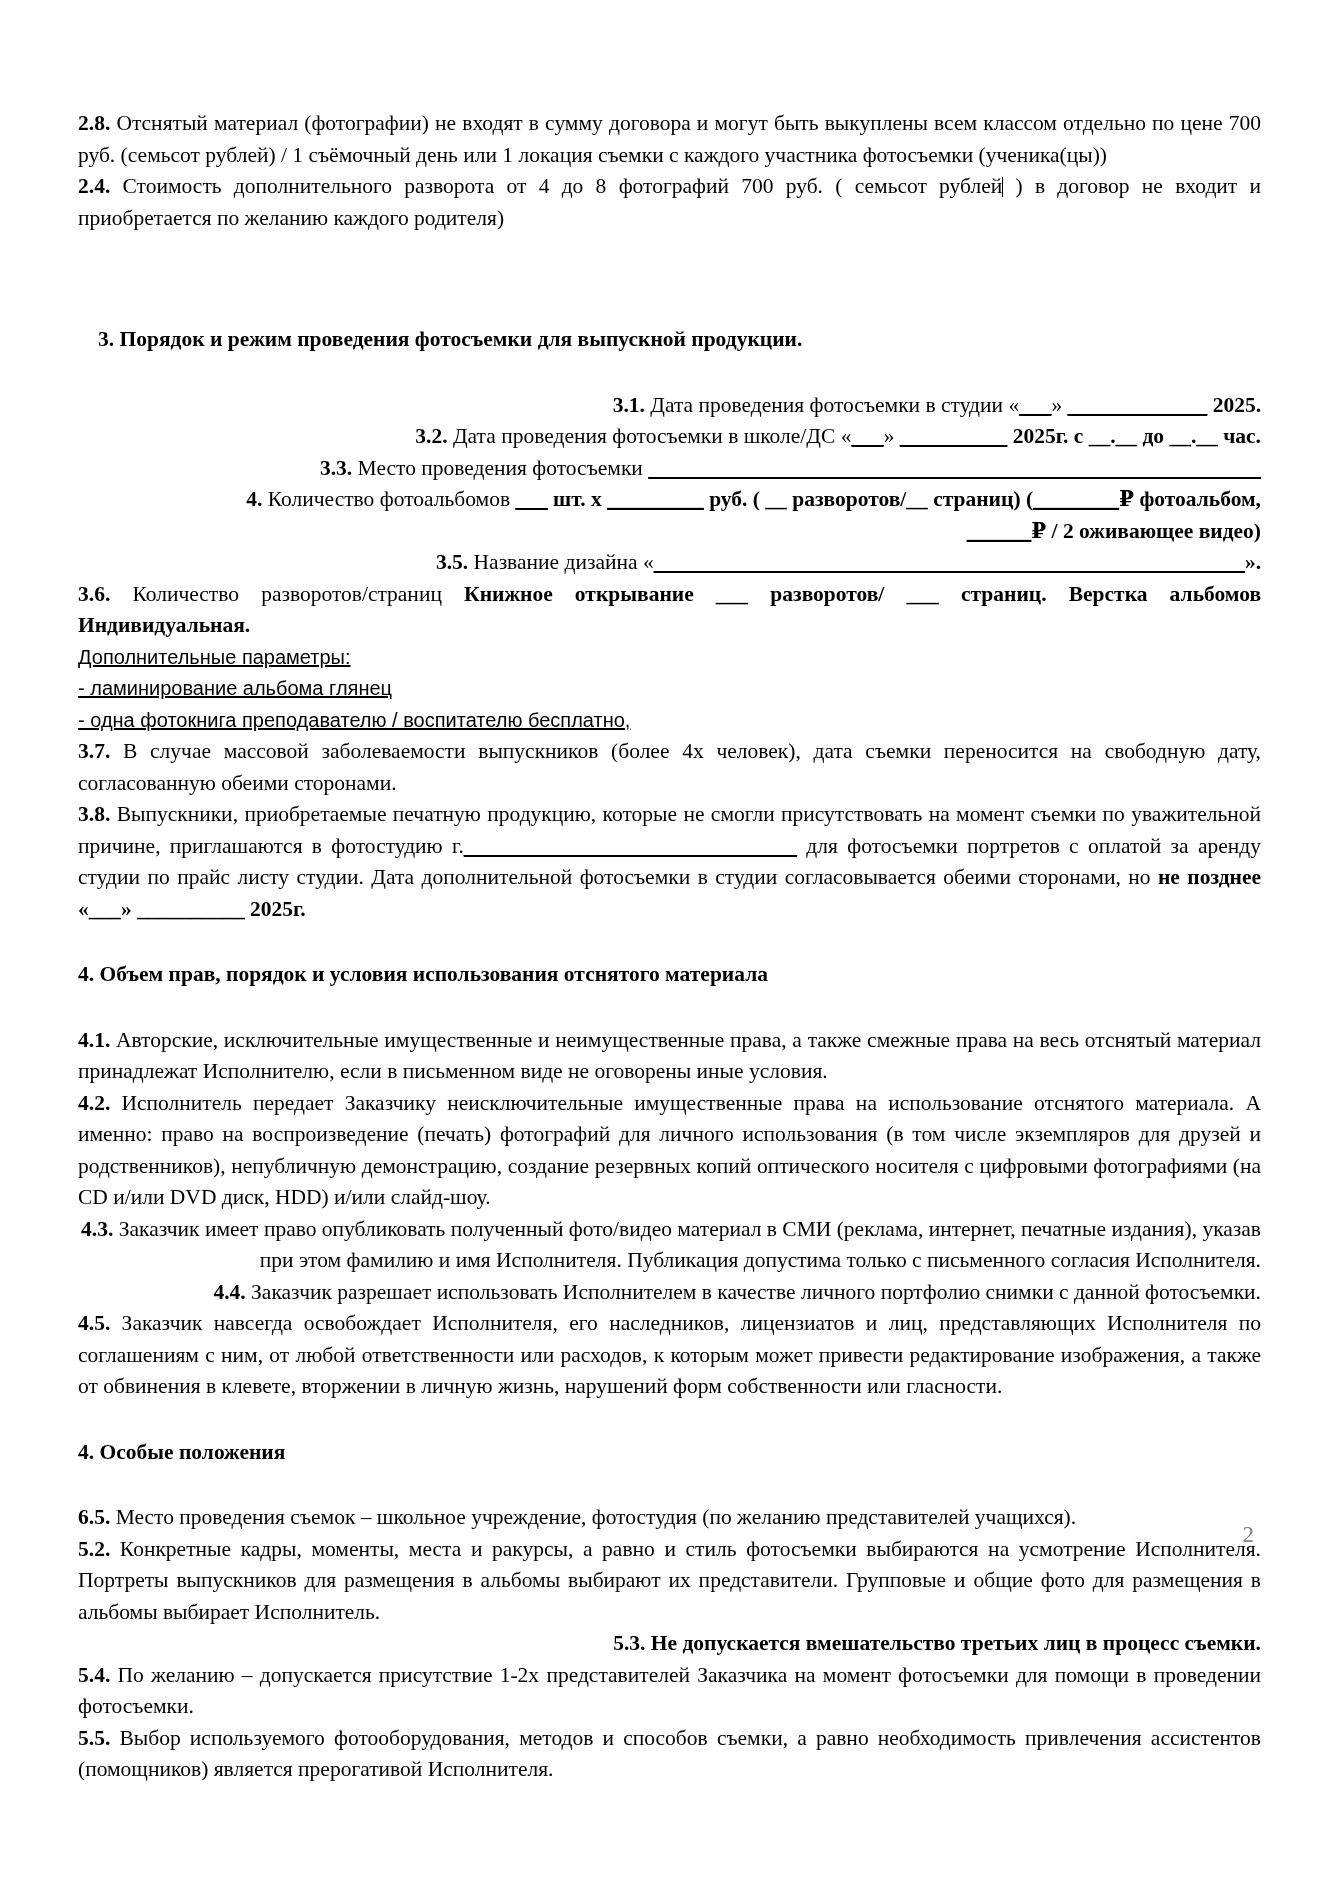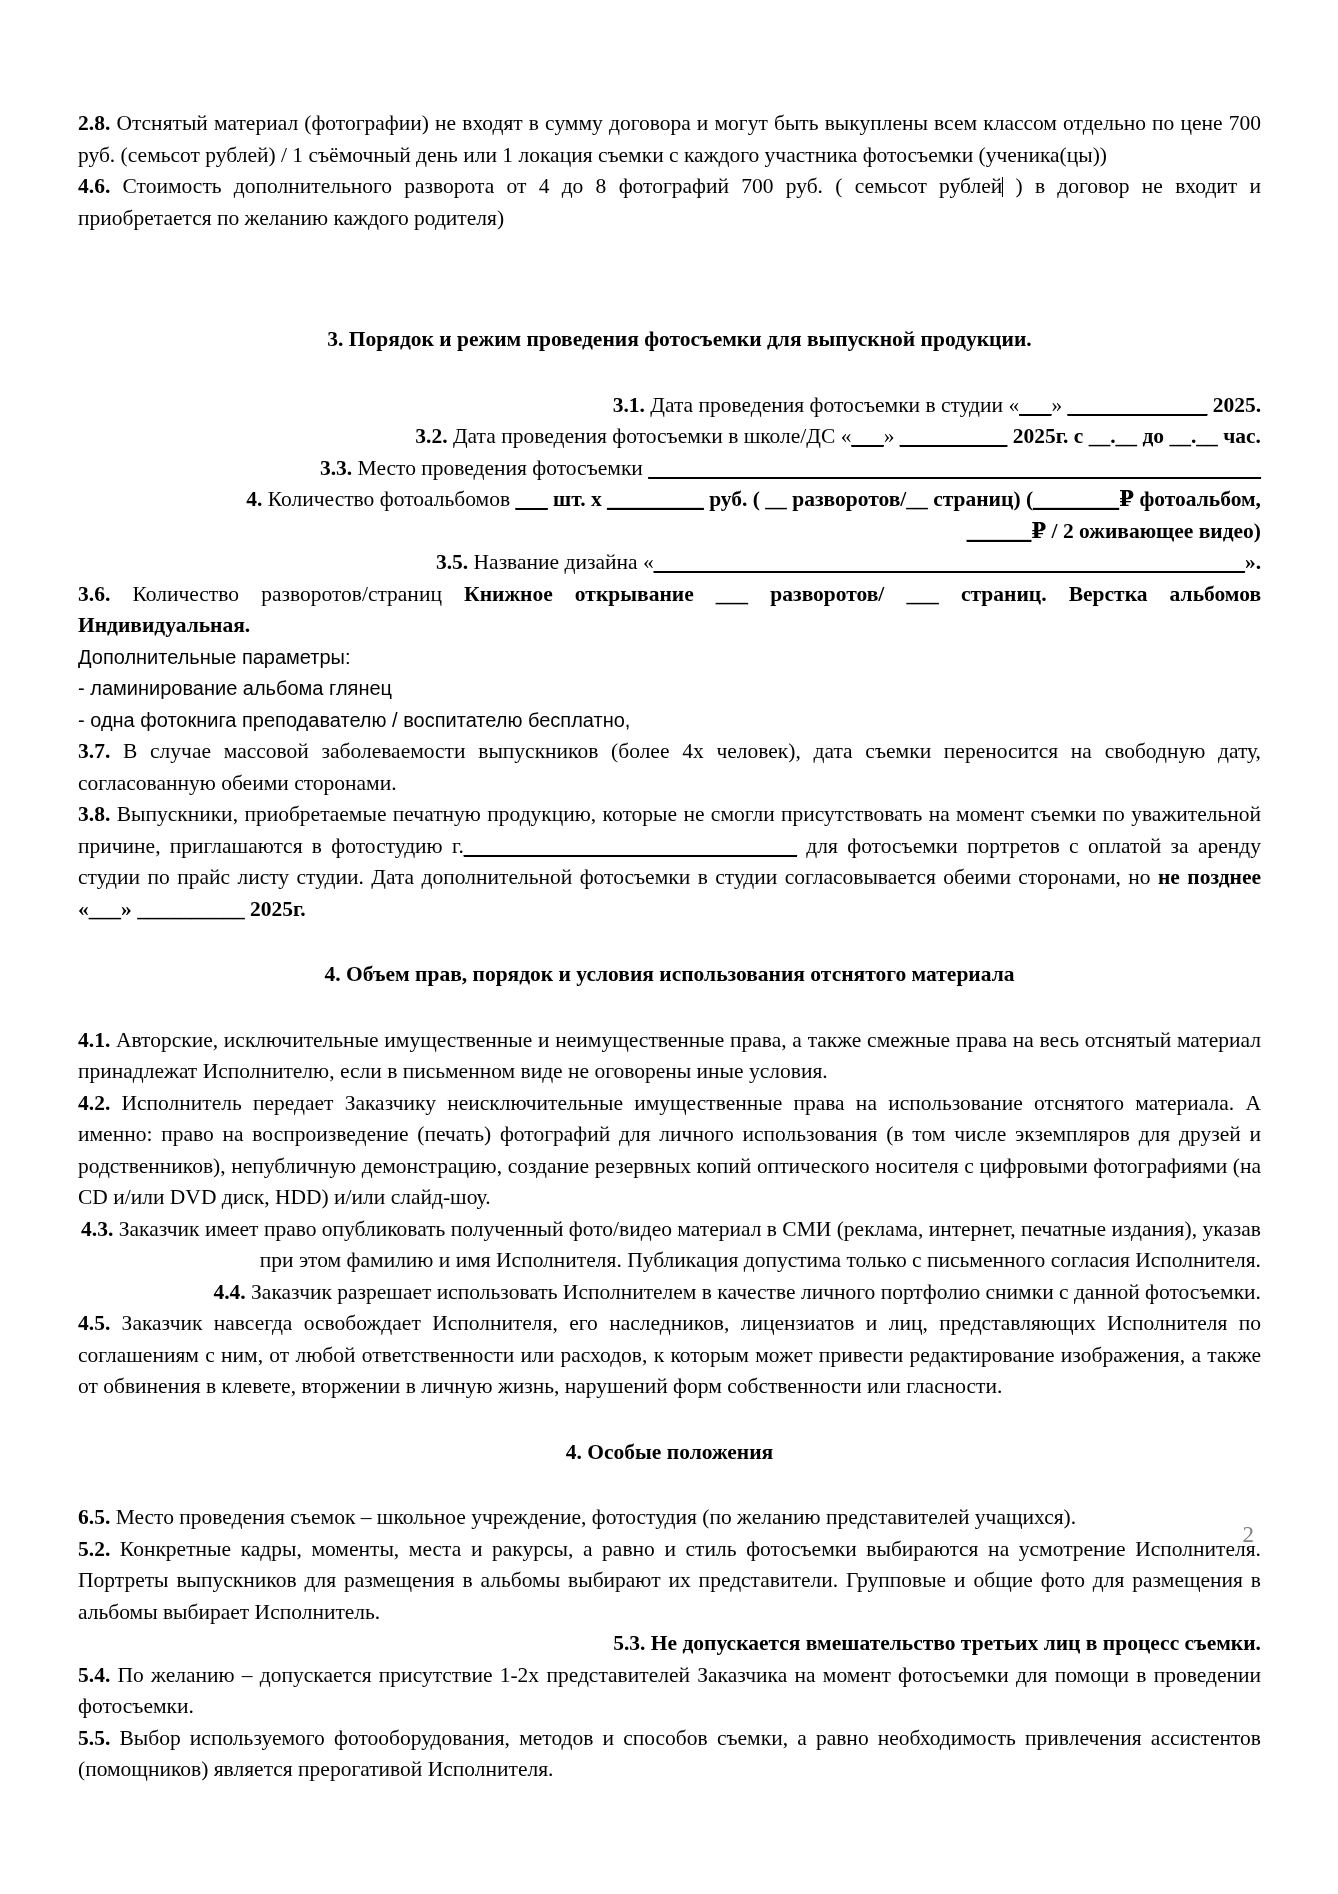--- a/index.html
+++ b/index.html
@@ -38,26 +38,27 @@
   .just { text-align: justify; }
   .left { text-align: right; }
   .b { font-weight: bold; }
   .gap-lg { height: 56px; }
   .gap-md { height: 34px; }
   .sans {
     font-family: "Liberation Sans", "DejaVu Sans", sans-serif;
     font-size: 20px;
     line-height: 31.5px;
     text-align: left;
+    text-decoration: underline;
   }
   .heading {
     font-weight: bold;
     font-size: 21.5px;
     line-height: 31.5px;
-    text-align: center;
+    text-align: left;
   }
   .heading-indent { padding-left: 20px; }
   .page-num {
     position: absolute;
     right: 84px;
     bottom: 82px;
     font-size: 23px;
     color: #808080;
     font-family: "Liberation Serif", "DejaVu Serif", serif;
   }
@@ -73,21 +74,21 @@
   }
 </style>
 </head>
 <body>
 
 <div class="page">
   <div class="content">
 
     <p class="just"><span class="b">2.8.</span><span> Отснятый материал (фотографии) не входят в сумму договора и могут быть выкуплены всем классом отдельно по цене 700 руб. (семьсот рублей) / 1 съёмочный день или 1 локация съемки с каждого участника фотосъемки (ученика(цы))</span></p>
 
-    <p class="just"><span class="b">4.6.</span><span> Стоимость дополнительного разворота от 4 до 8 фотографий 700 руб. ( семьсот рублей</span><span class="cursor"></span><span> ) в договор не входит и приобретается по желанию каждого родителя)</span></p>
+    <p class="just"><span class="b">2.4.</span><span> Стоимость дополнительного разворота от 4 до 8 фотографий 700 руб. ( семьсот рублей</span><span class="cursor"></span><span> ) в договор не входит и приобретается по желанию каждого родителя)</span></p>
 
     <div class="gap-lg"></div>
     <div class="gap-md"></div>
 
     <p class="heading heading-indent">3.  Порядок и режим проведения фотосъемки для выпускной продукции.</p>
 
     <div class="gap-md"></div>
 
     <p class="left"><span class="b">3.1.</span><span> Дата проведения фотосъемки в студии  «</span><u class="f">___</u><span>» </span><u class="f">_____________</u><span class="b"> 2025.</span></p>
 

